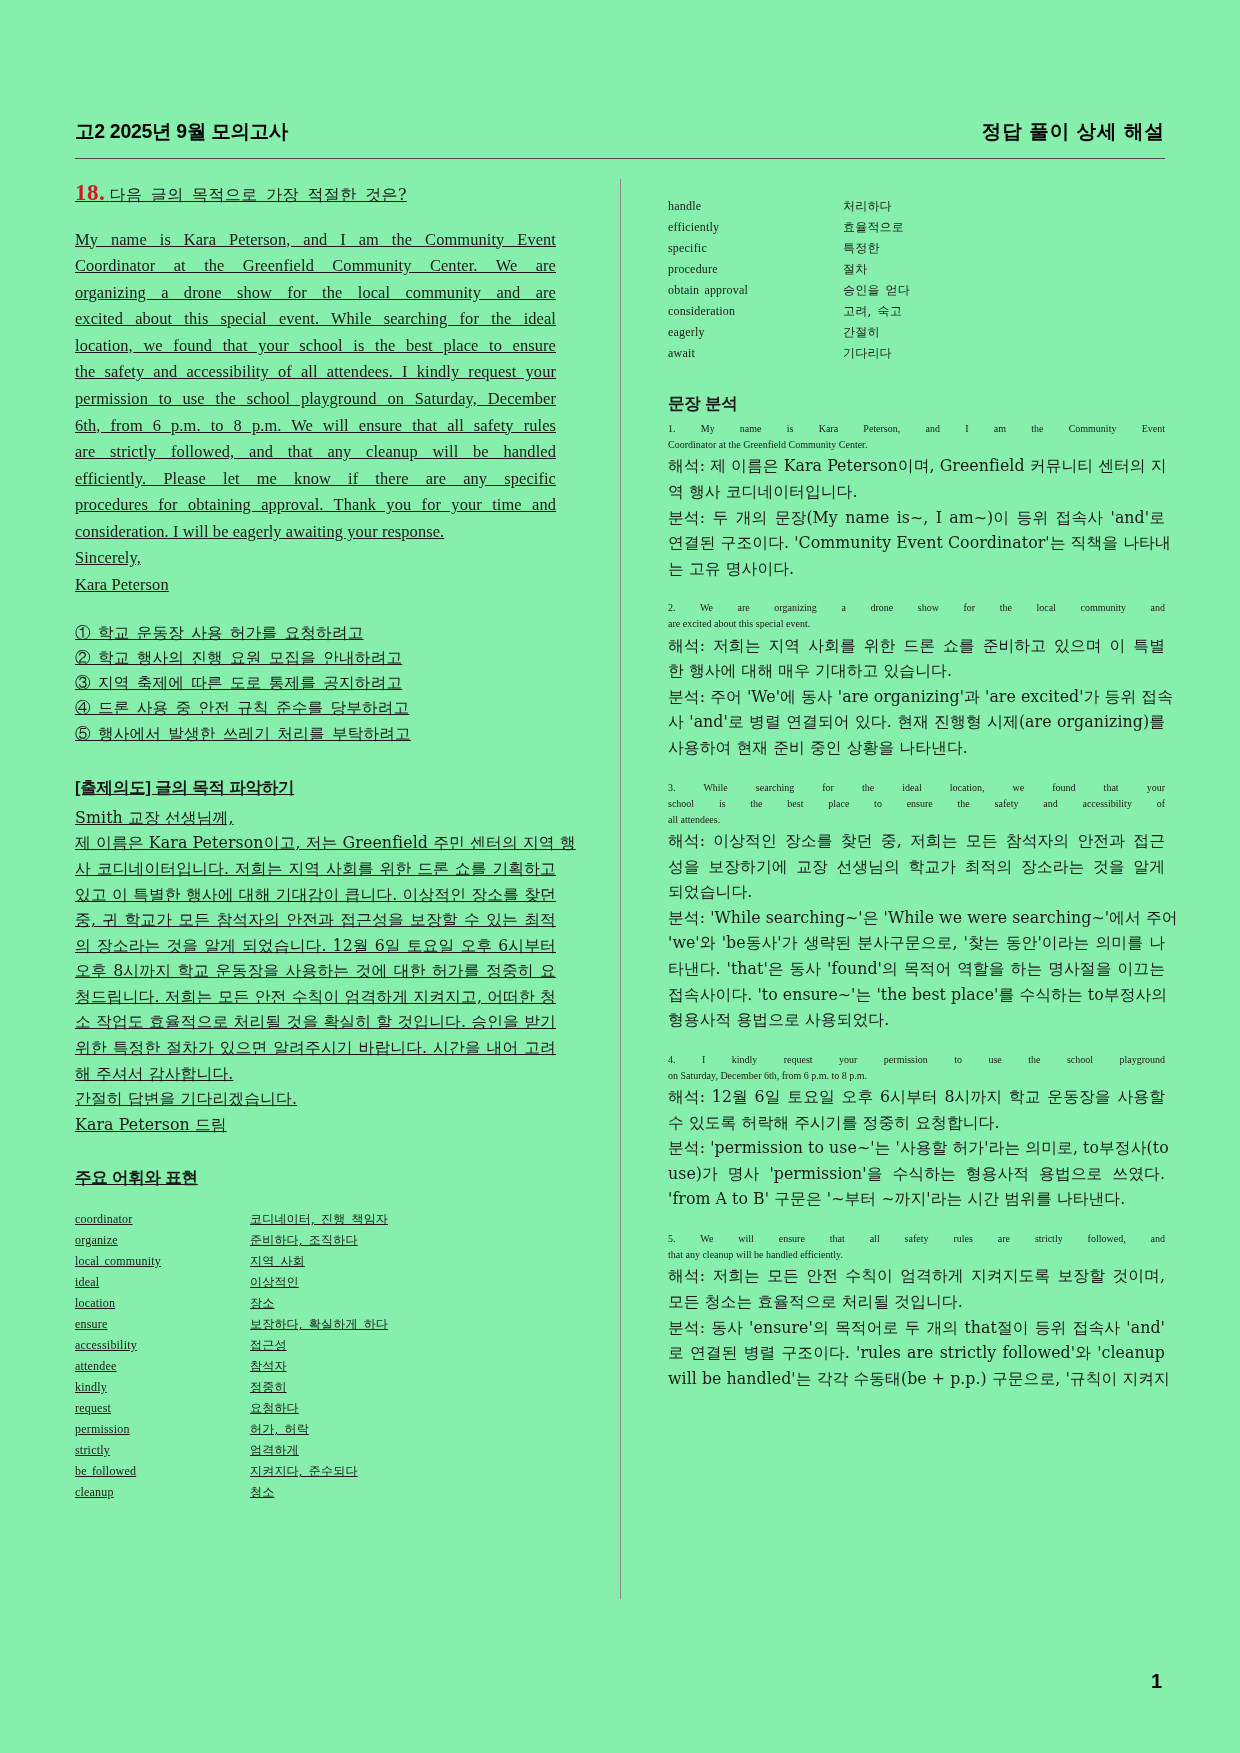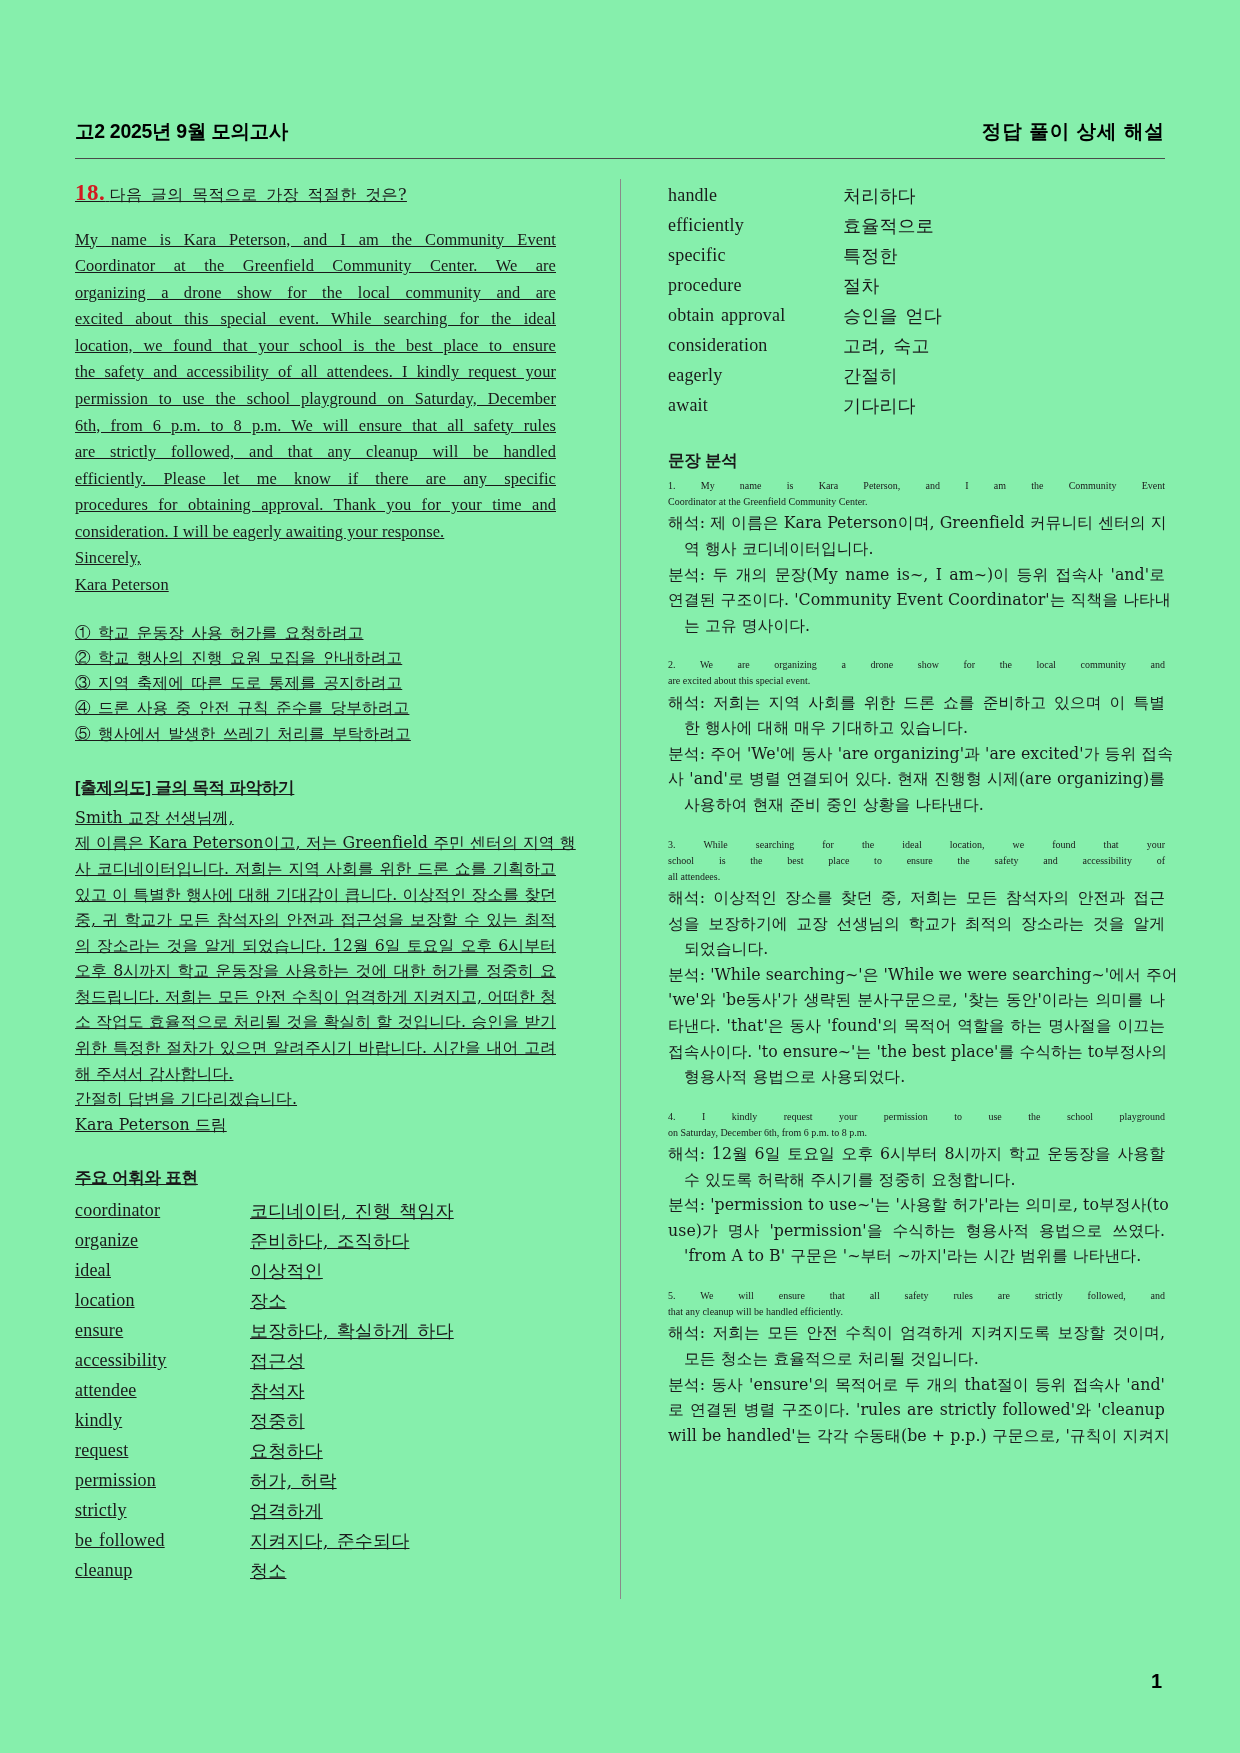--- a/index.html
+++ b/index.html
@@ -144,24 +144,24 @@
     white-space: nowrap;
   }
   .kor-block .jl-last {
     display: block;
     text-align: left;
     text-align-last: left;
   }
 
   
   .vocab {
-    margin-top: 4px;
+    margin-top: 19px;
     border-collapse: collapse;
     width: 100%;
-    font-size: 18px;
+    font-size: 12px;
     line-height: 1.5;
   }
   .vocab td {
     padding: 1.5px 0;
     vertical-align: top;
   }
   .vocab td.en {
     width: 175px;
     font-family: "Liberation Serif", "DejaVu Serif", serif;
     letter-spacing: 0.2px;
@@ -203,21 +203,20 @@
   .an-ko .jl {
     display: block;
     text-align: justify;
     text-align-last: justify;
     white-space: nowrap;
   }
   .an-ko .jl-last {
     display: block;
     text-align: right;
     text-align-last: left;
-    margin-left: 16px;
   }
 
   
   .page-number {
     position: absolute;
     right: 78px;
     bottom: 60px;
     font-family: "Liberation Sans", "DejaVu Sans", sans-serif;
     font-weight: bold;
     font-size: 20px;
@@ -293,20 +292,24 @@
         <tbody>
           <tr>
             <td class="en">coordinator</td>
             <td class="ko">코디네이터, 진행 책임자</td>
           </tr>
           <tr>
             <td class="en">organize</td>
             <td class="ko">준비하다, 조직하다</td>
           </tr>
           <tr>
+            <td class="en">local community</td>
+            <td class="ko">지역 사회</td>
+          </tr>
+          <tr>
             <td class="en">ideal</td>
             <td class="ko">이상적인</td>
           </tr>
           <tr>
             <td class="en">location</td>
             <td class="ko">장소</td>
           </tr>
           <tr>
             <td class="en">ensure</td>
             <td class="ko">보장하다, 확실하게 하다</td>

